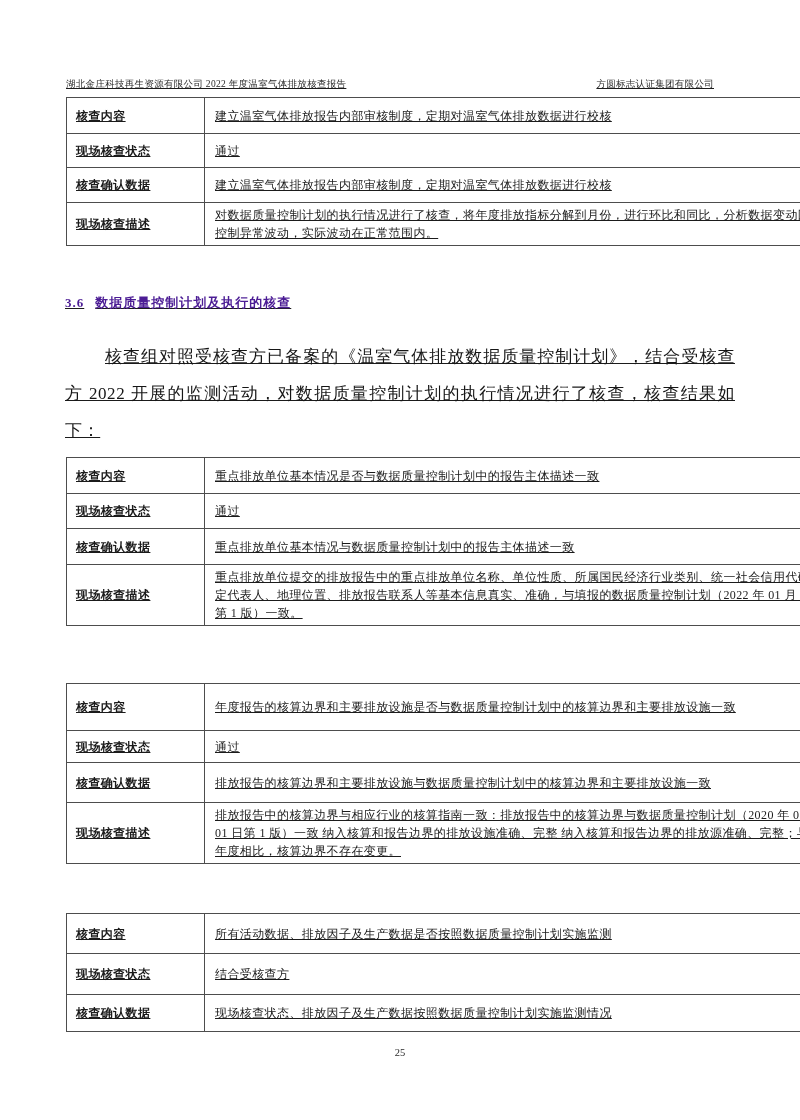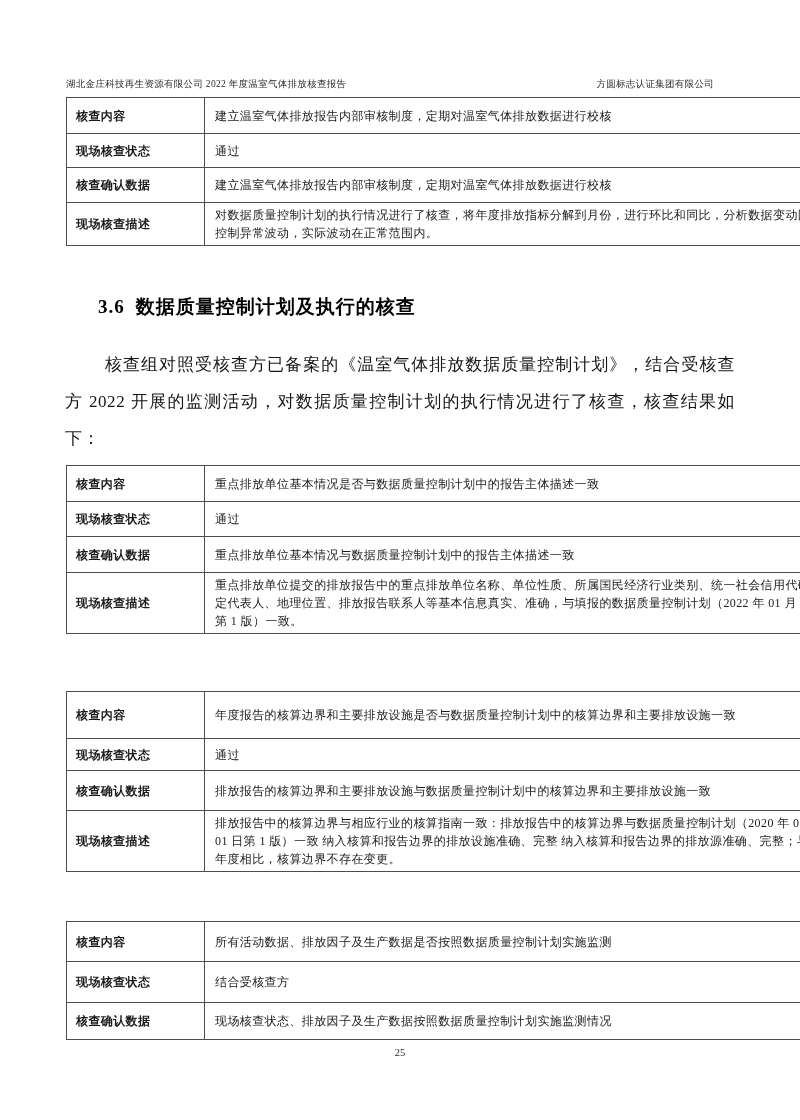--- a/index.html
+++ b/index.html
@@ -7,20 +7,21 @@
   .page {
     position: relative;
     width: 800px;
     height: 1120px;
     margin: 0 auto;
     background: #ffffff;
     color: #1b1b1b;
     font-family: "Liberation Serif", "DejaVu Serif", serif;
     padding: 78px 65px 16px 65px;
     overflow: hidden;
+    text-decoration: underline;
   }
   .header {
     display: flex;
     justify-content: space-between;
     align-items: baseline;
     font-size: 9.5px;
     letter-spacing: 0.3px;
     color: #2a2a2a;
     margin-left: 1px;
     width: 662px;
@@ -52,25 +53,24 @@
   .t3 { margin-top: 57px; }
   .t4 { margin-top: 49px; }
 
   tr.rh36 { height: 36px; } tr.rh34 { height: 34px; } tr.rh35 { height: 35px; }
   tr.rh40 { height: 40px; } tr.rh55 { height: 55px; } tr.rh47 { height: 47px; }
   tr.rh32 { height: 32px; } tr.rh56 { height: 56px; } tr.rh41 { height: 41px; }
   tr.rh37 { height: 37px; }
 
   .heading {
     margin-top: 48px;
-    font-size: 19px;
+    font-size: 13px;
     font-weight: bold;
     letter-spacing: 1px;
-    color: #000000;
-    margin-left: 33px;
+    color: #4c1d95;
   }
   .heading .sec-title { margin-left: 11px; }
 
   .para {
     margin-top: 26px;
     width: 670px;
     font-size: 17px;
     line-height: 37px;
     letter-spacing: 0.6px;
     text-align: justify;

